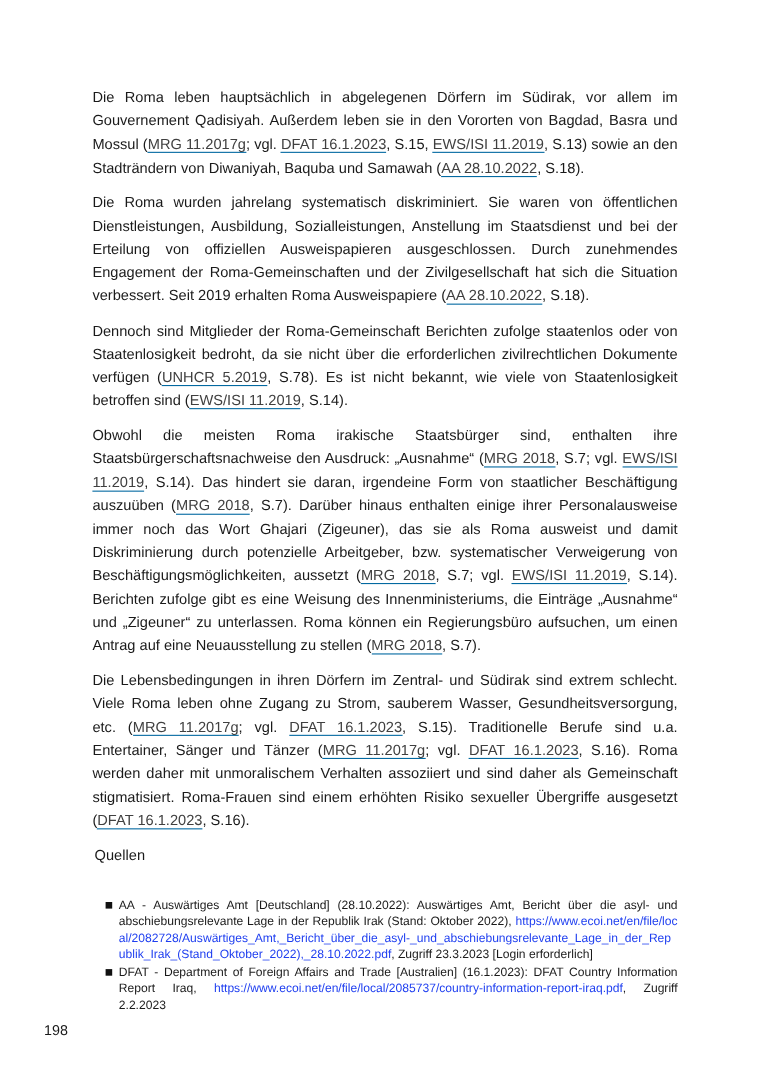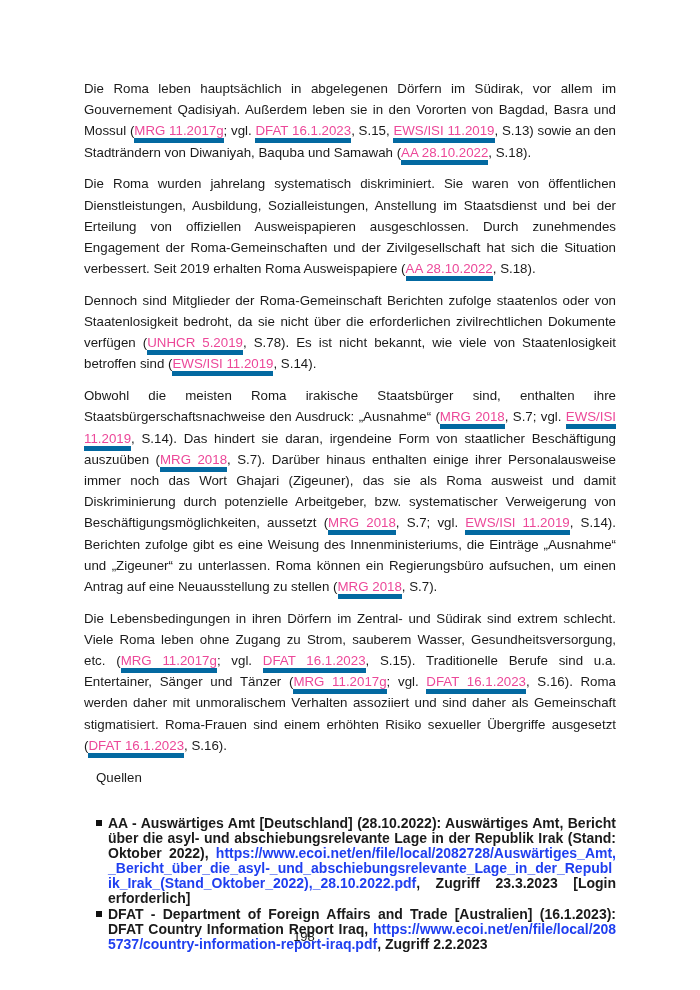--- a/index.html
+++ b/index.html
@@ -1,26 +1,26 @@
 <!DOCTYPE html>
 <html><head>
 <meta charset="utf-8">
 <style>
   html, body { margin: 0; padding: 0; background: #ffffff; }
   body { width: 700px; height: 990px; position: relative; overflow: hidden;
          font-family: "Liberation Sans", sans-serif; color: #1a1a1a; }
   .page { position: absolute; left: 84px; top: 78px; width: 532px; }
   .para { font-size: 13.3px; line-height: 21.2px; margin: 0 0 10.5px 0; text-align: justify; }
-  .ref { text-decoration: none; color: #ec4899; border-bottom: 5px solid #0369a1; cursor: pointer; }
-  .heading { font-size: 13.3px; line-height: 21px; margin: 0 0 28px 12px; }
+  .ref { text-decoration: none; color: #404040; border-bottom: 1px solid #0369a1; cursor: pointer; }
+  .heading { font-size: 13.3px; line-height: 21px; margin: 0 0 28px 2px; }
   ul.sources { list-style: none; margin: 0; padding: 0 0 0 24px; }
-  ul.sources li { position: relative; font-size: 14px; line-height: 15.1px; margin-bottom: 1px; text-align: justify; font-weight: bold; }
+  ul.sources li { position: relative; font-size: 11px; line-height: 15.1px; margin-bottom: 1px; text-align: justify; }
   ul.sources li .bullet { position: absolute; left: -12px; top: 4px; width: 6px; height: 6px; background: #111; }
   .url { color: #1f3ff0; text-decoration: none; word-break: break-all; cursor: pointer; }
-  .pagenum { position: absolute; top: 929px; left: 0; width: 608px; text-align: center; font-size: 13px; }
+  .pagenum { position: absolute; top: 929px; left: 0; width: 608px; text-align: left; font-size: 13px; padding-left: 40px; }
 </style>
 </head>
 <body>
 
 <div class="page">
   <div id="paras">
       <p class="para"><span>Die Roma leben hauptsächlich in abgelegenen Dörfern im Südirak, vor allem im Gouvernement Qadisiyah. Außerdem leben sie in den Vororten von Bagdad, Basra und Mossul (</span><a class="ref">MRG 11.2017g</a><span>; vgl. </span><a class="ref">DFAT 16.1.2023</a><span>, S.15, </span><a class="ref">EWS/ISI 11.2019</a><span>, S.13) sowie an den Stadträndern von Diwaniyah, Baquba und Samawah (</span><a class="ref">AA 28.10.2022</a><span>, S.18).</span></p>
       <p class="para"><span>Die Roma wurden jahrelang systematisch diskriminiert. Sie waren von öffentlichen Dienstleis­tungen, Ausbildung, Sozialleistungen, Anstellung im Staatsdienst und bei der Erteilung von offiziellen Ausweispapieren ausgeschlossen. Durch zunehmendes Engagement der Roma-Ge­meinschaften und der Zivilgesellschaft hat sich die Situation verbessert. Seit 2019 erhalten Roma Ausweispapiere (</span><a class="ref">AA 28.10.2022</a><span>, S.18).</span></p>
       <p class="para"><span>Dennoch sind Mitglieder der Roma-Gemeinschaft Berichten zufolge staatenlos oder von Staa­tenlosigkeit bedroht, da sie nicht über die erforderlichen zivilrechtlichen Dokumente verfügen (</span><a class="ref">UNHCR 5.2019</a><span>, S.78). Es ist nicht bekannt, wie viele von Staatenlosigkeit betroffen sind (</span><a class="ref">EWS/ISI 11.2019</a><span>, S.14).</span></p>
       <p class="para"><span>Obwohl die meisten Roma irakische Staatsbürger sind, enthalten ihre Staatsbürgerschaftsnach­weise den Ausdruck: „Ausnahme“ (</span><a class="ref">MRG 2018</a><span>, S.7; vgl. </span><a class="ref">EWS/ISI 11.2019</a><span>, S.14). Das hindert sie daran, irgendeine Form von staatlicher Beschäftigung auszuüben (</span><a class="ref">MRG 2018</a><span>, S.7). Darüber hinaus enthalten einige ihrer Personalausweise immer noch das Wort Ghajari (Zigeuner), das sie als Roma ausweist und damit Diskriminierung durch potenzielle Arbeitgeber, bzw. systema­tischer Verweigerung von Beschäftigungsmöglichkeiten, aussetzt (</span><a class="ref">MRG 2018</a><span>, S.7; vgl. </span><a class="ref">EWS/ISI 11.2019</a><span>, S.14). Berichten zufolge gibt es eine Weisung des Innenministeriums, die Einträge „Ausnahme“ und „Zigeuner“ zu unterlassen. Roma können ein Regierungsbüro aufsuchen, um einen Antrag auf eine Neuausstellung zu stellen (</span><a class="ref">MRG 2018</a><span>, S.7).</span></p>

